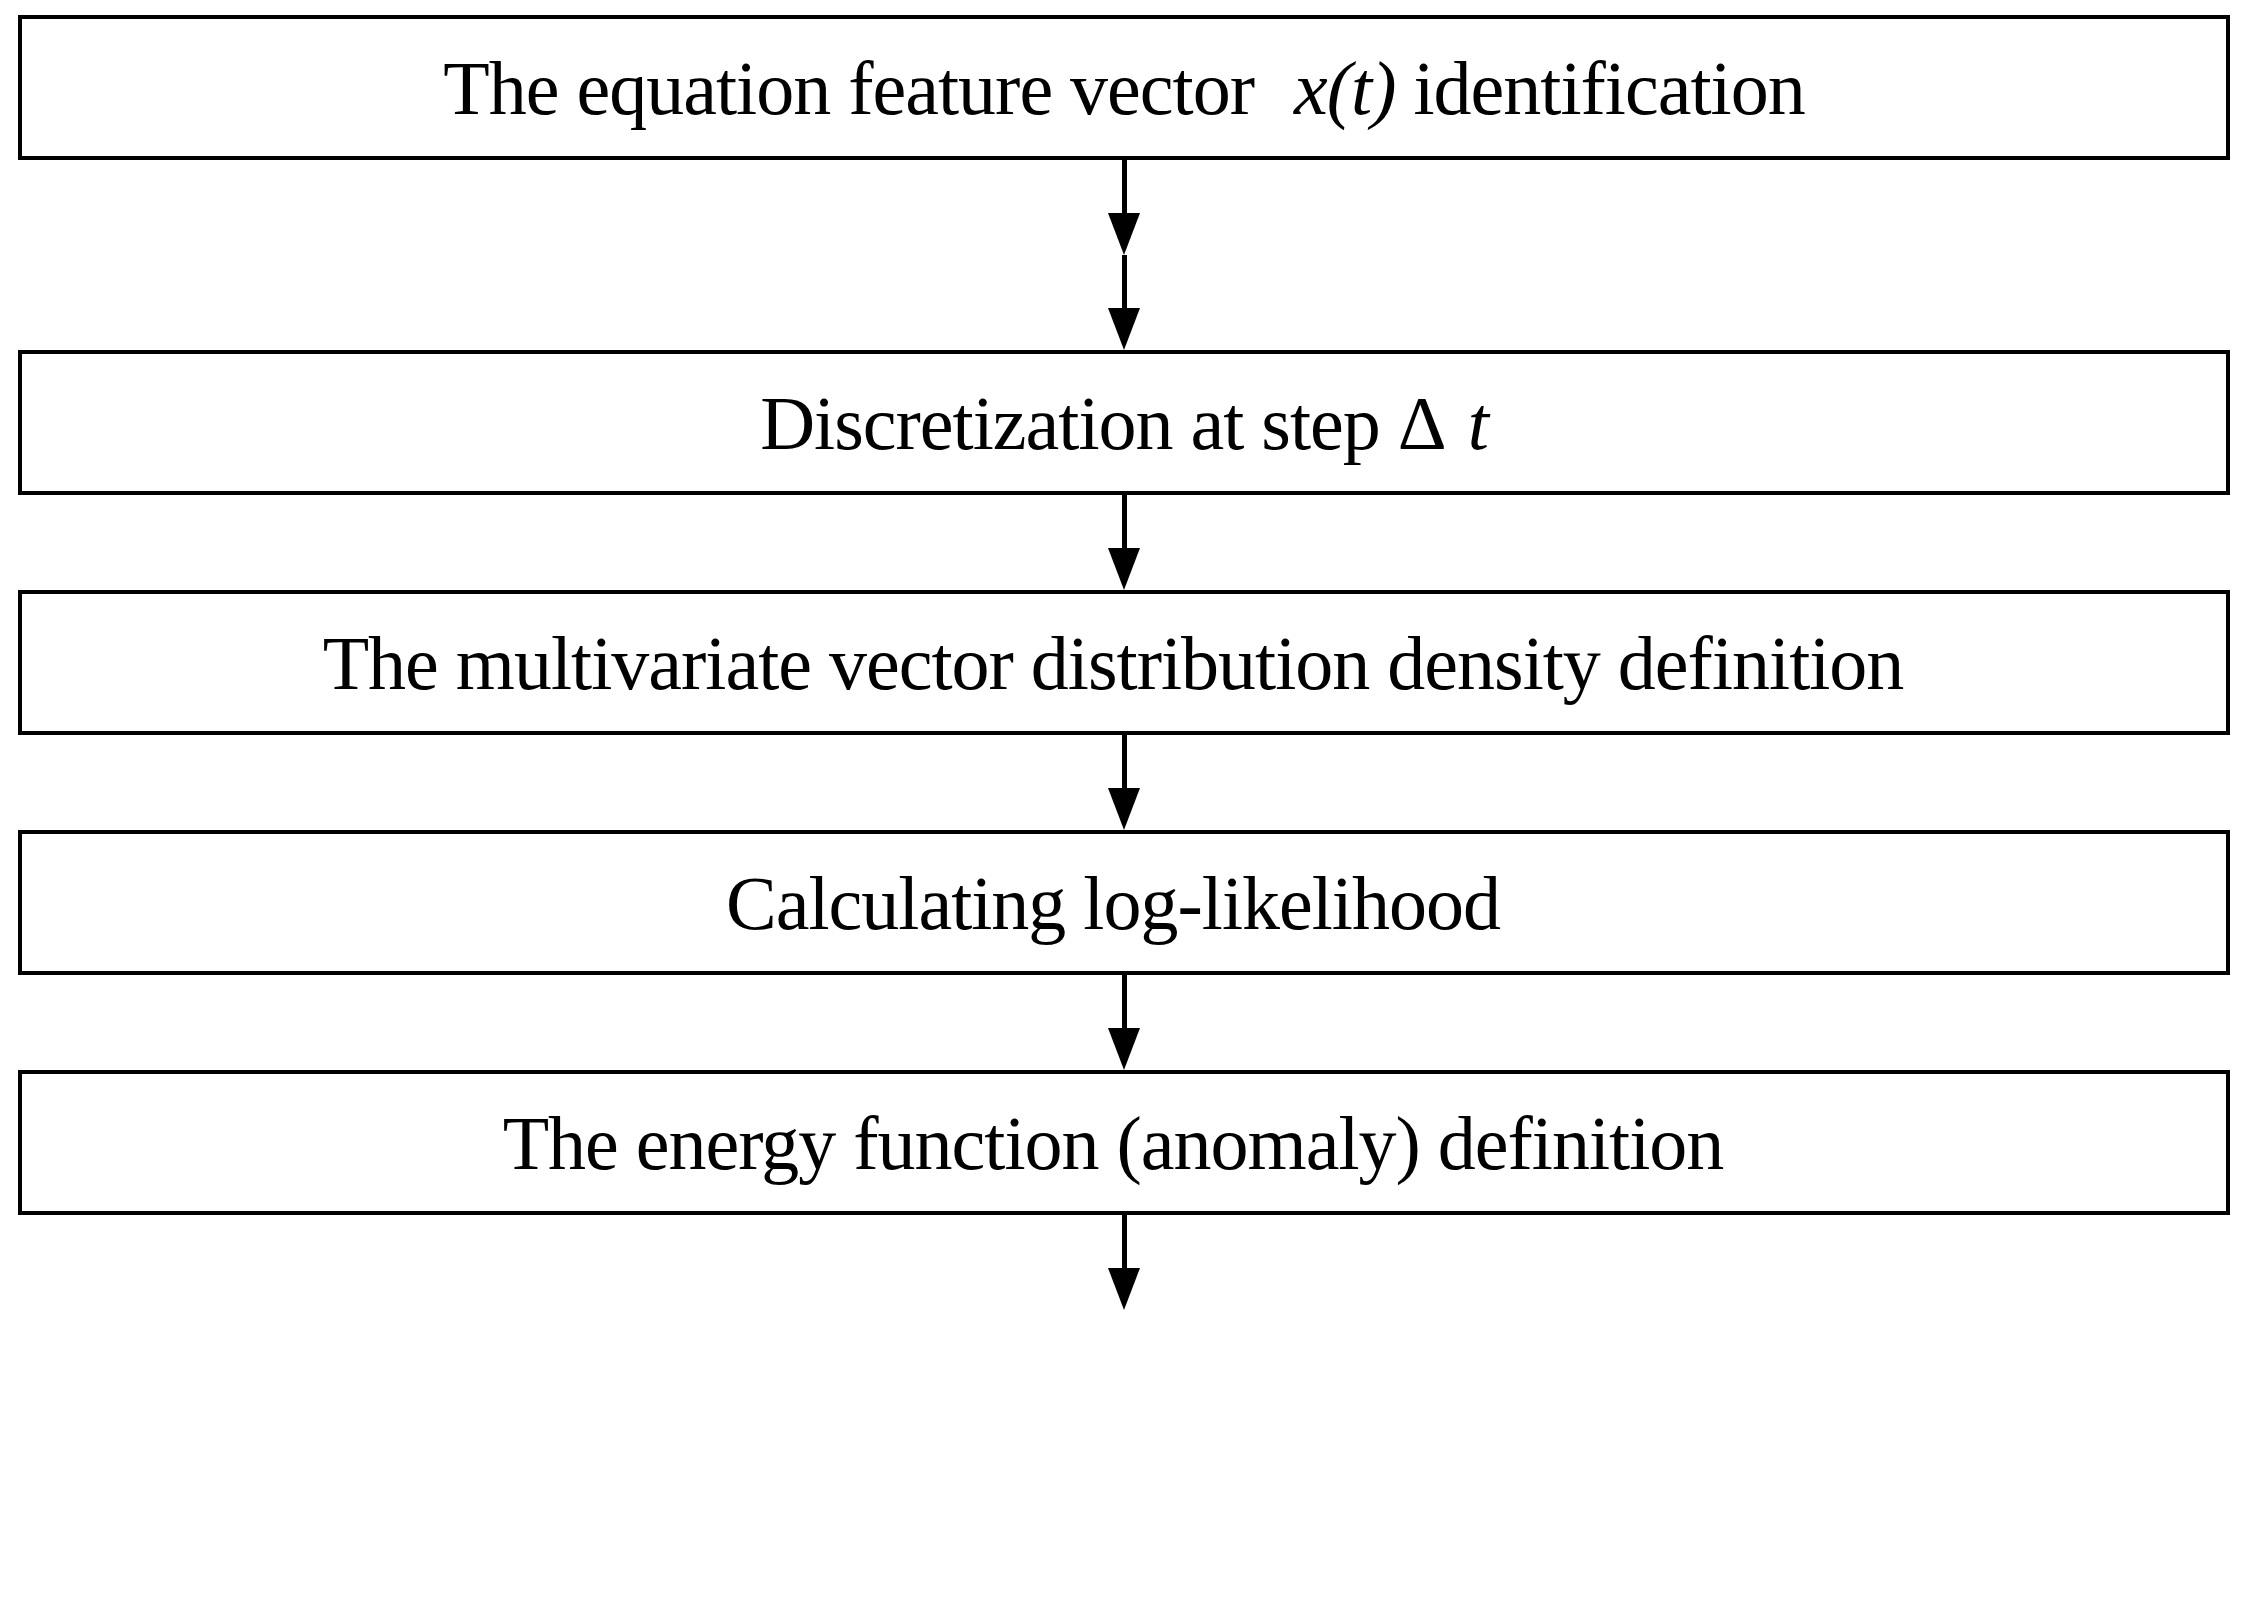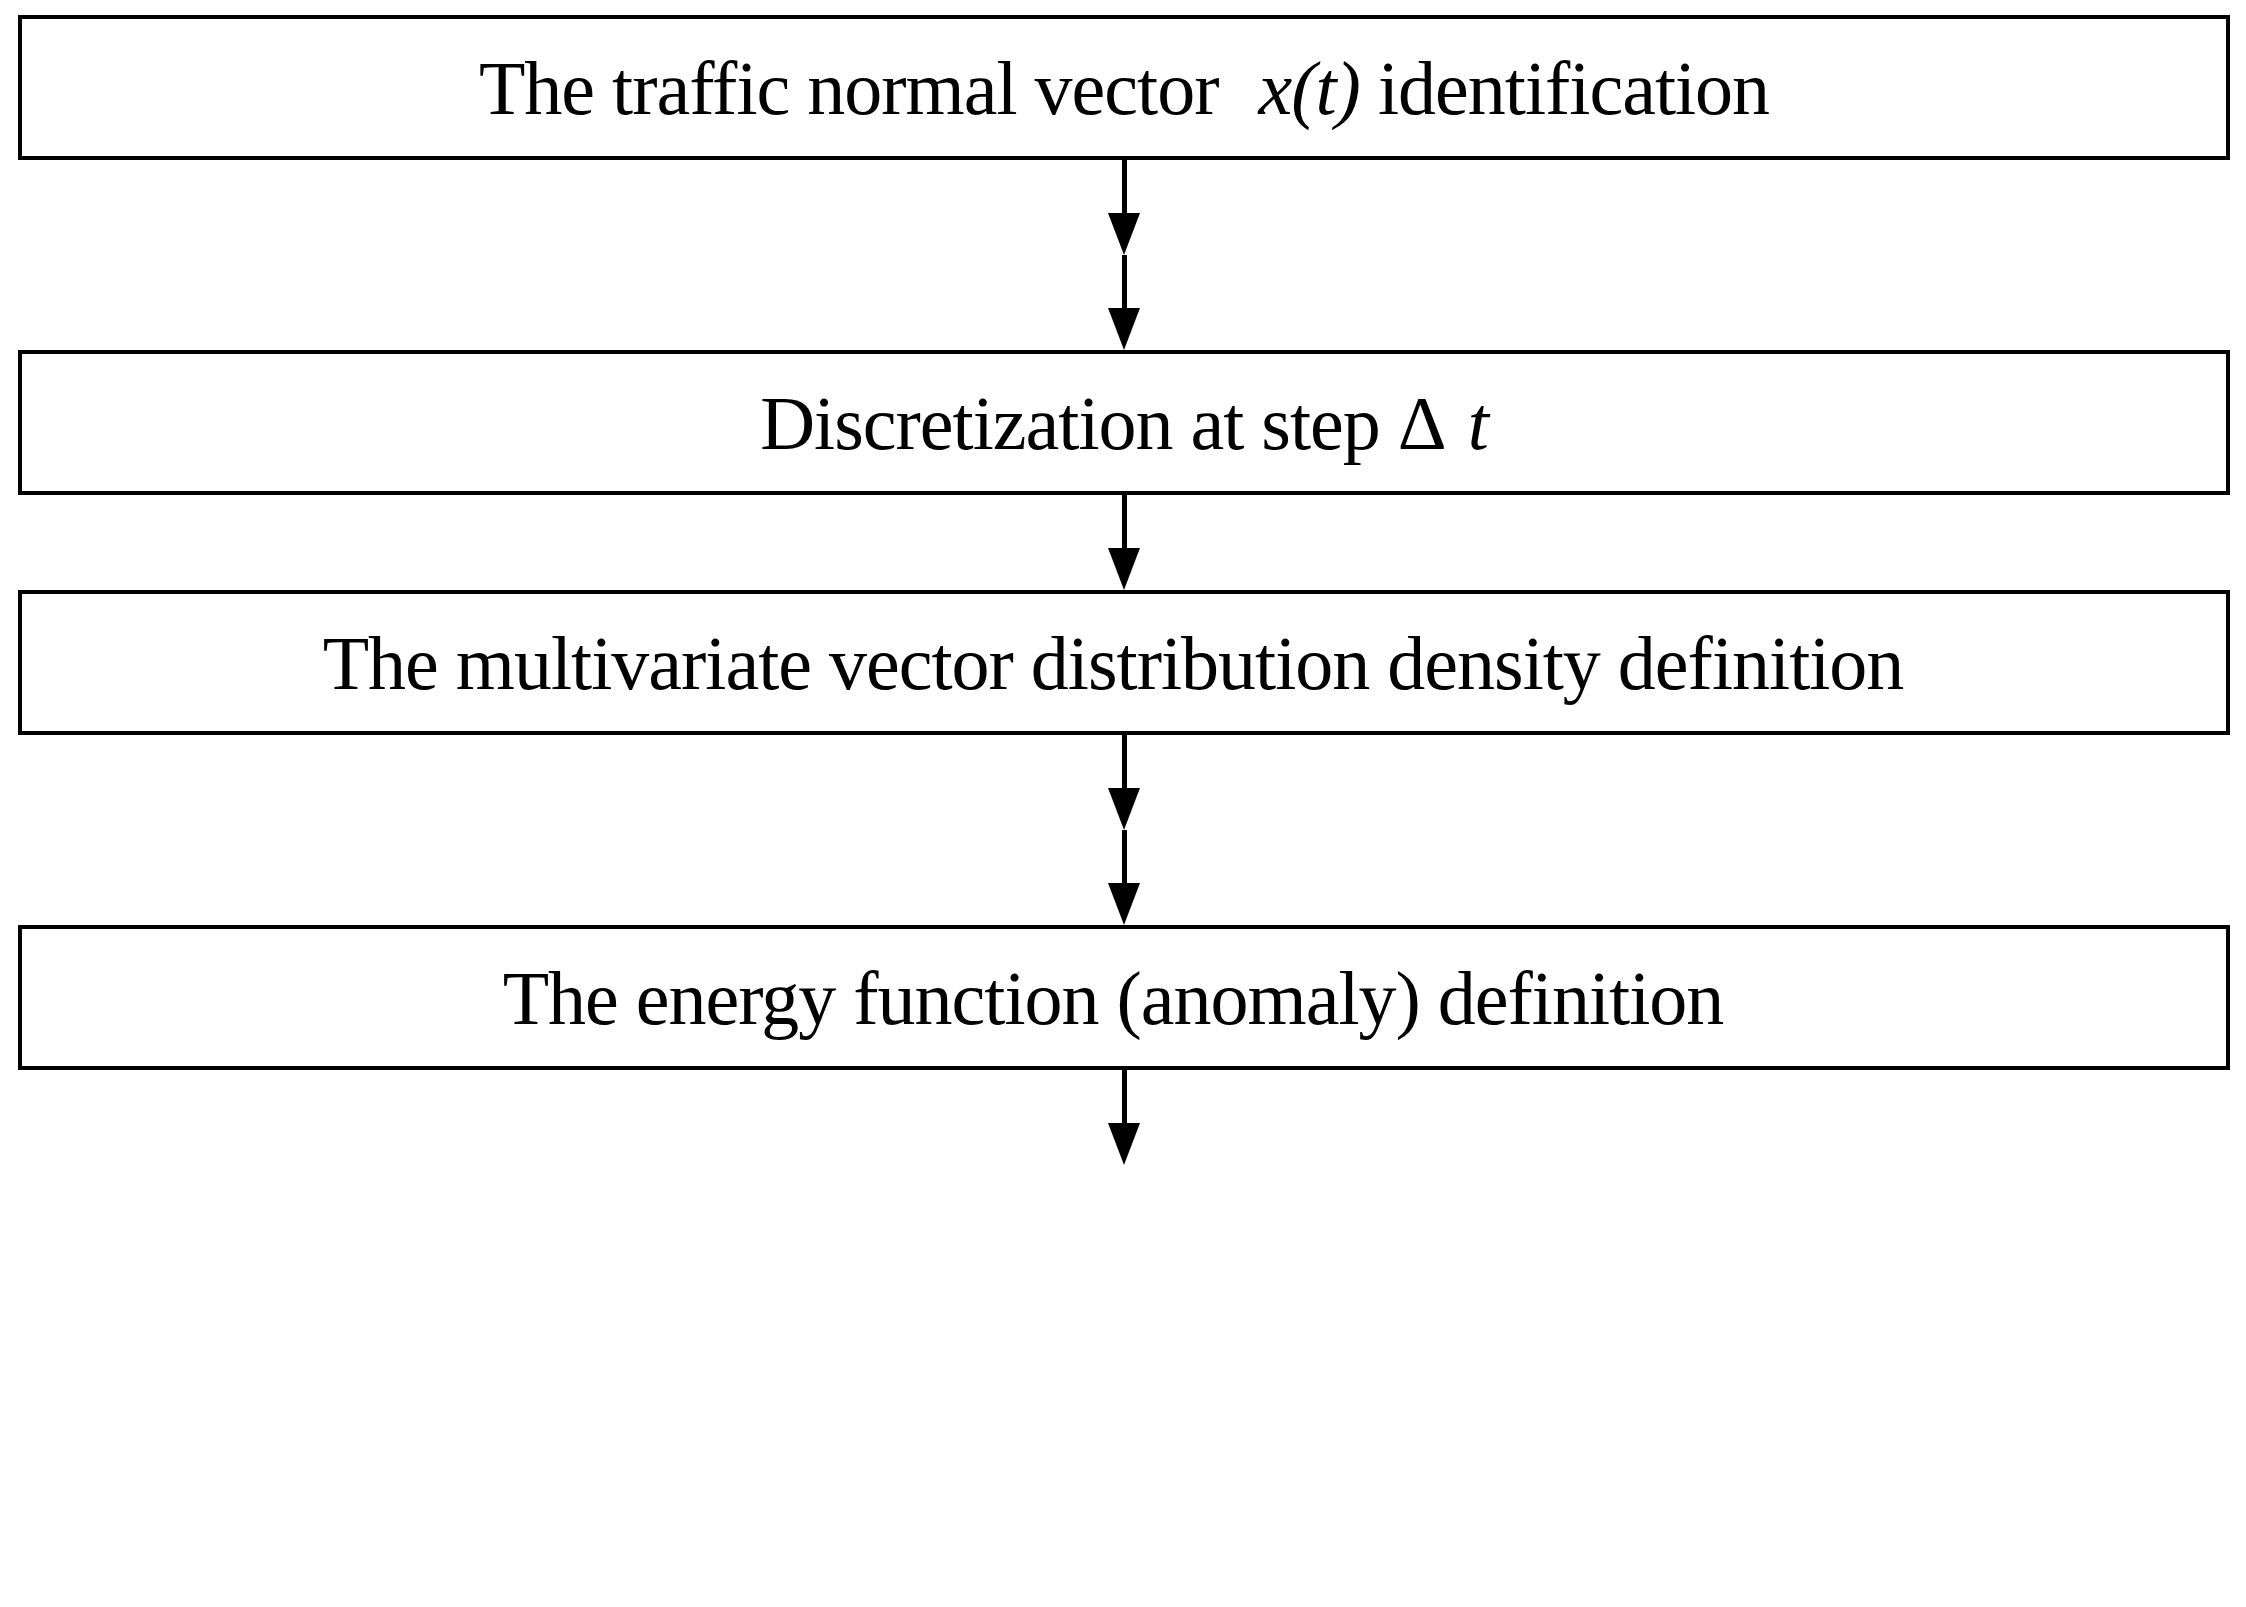--- a/index.html
+++ b/index.html
@@ -63,21 +63,21 @@
     border-right: 16px solid transparent;
     border-top: 42px solid #000000;
   }
 </style>
 </head>
 <body>
 
 <div class="flowchart">
 
   <div class="flow-box">
-    <span class="flow-label"><span>The traffic normal vector </span><span class="math">x(t)</span><span> identification</span></span>
+    <span class="flow-label"><span>The equation feature vector </span><span class="math">x(t)</span><span> identification</span></span>
   </div>
 
   <div class="flow-arrow">
     <div class="arrow-shaft"></div>
     <div class="arrow-head"></div>
   </div>
 
 
   <div class="flow-arrow">
     <div class="arrow-shaft"></div>
@@ -95,20 +95,23 @@
 
   <div class="flow-box">
     <span class="flow-label"><span>The multivariate vector distribution density definition</span><span class="math"></span><span></span></span>
   </div>
 
   <div class="flow-arrow">
     <div class="arrow-shaft"></div>
     <div class="arrow-head"></div>
   </div>
 
+  <div class="flow-box">
+    <span class="flow-label"><span>Calculating log-likelihood</span><span class="math"></span><span></span></span>
+  </div>
 
   <div class="flow-arrow">
     <div class="arrow-shaft"></div>
     <div class="arrow-head"></div>
   </div>
 
   <div class="flow-box">
     <span class="flow-label"><span>The energy function (anomaly) definition</span><span class="math"></span><span></span></span>
   </div>
 

